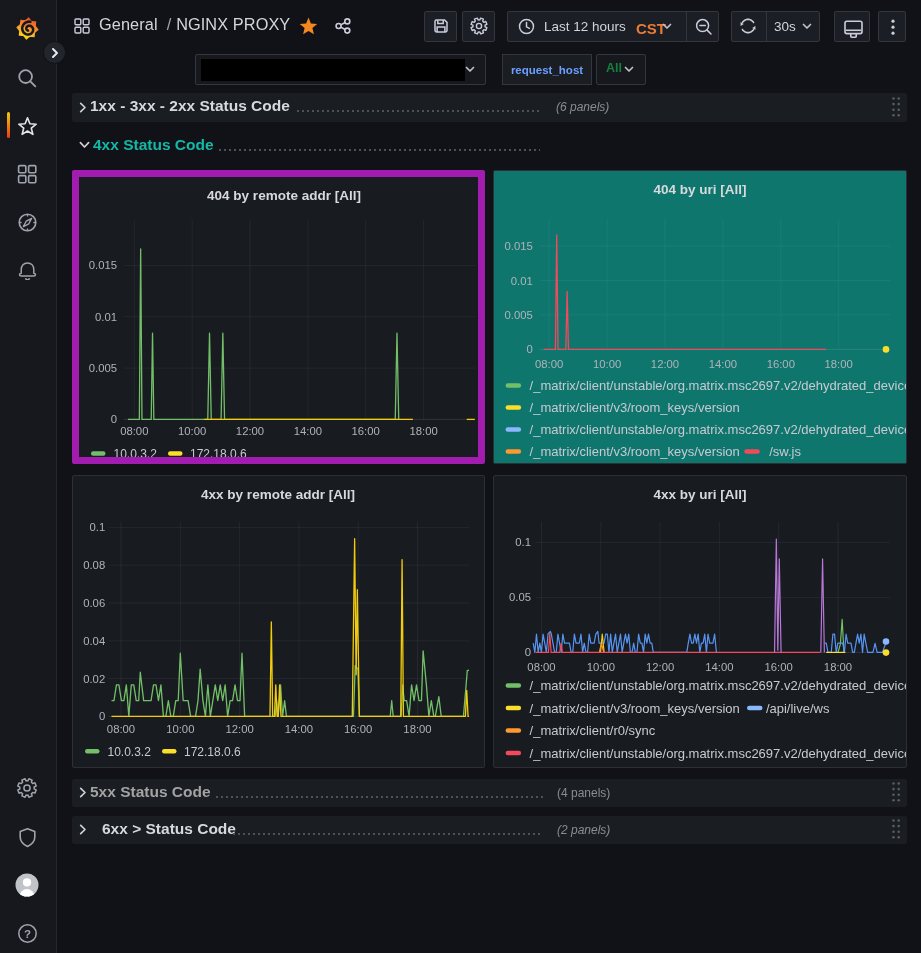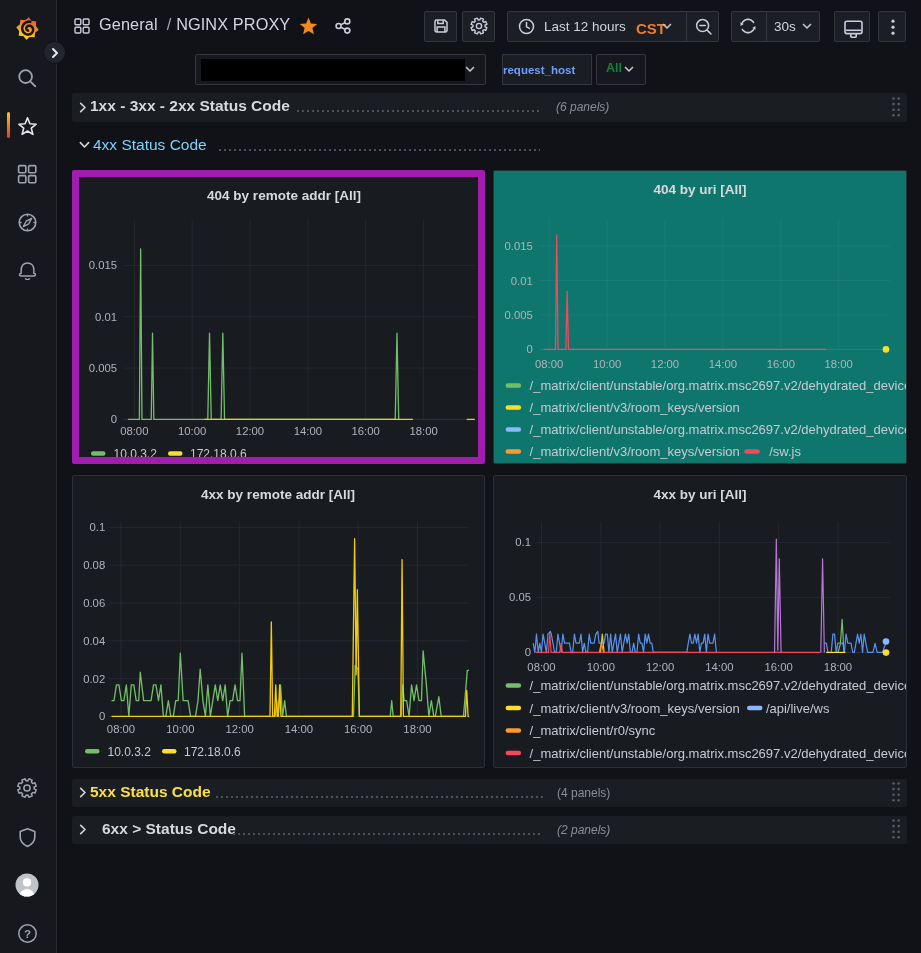--- a/index.html
+++ b/index.html
@@ -138,21 +138,21 @@
           <circle cx="3" cy="3.2" r="1.6" fill="#ccccdc"></circle>
           <circle cx="3" cy="9.2" r="1.6" fill="#ccccdc"></circle>
           <circle cx="3" cy="15.2" r="1.6" fill="#ccccdc"></circle>
         </svg>
       </div>
 <div style="position:absolute;left:195px;top:54px;width:291px;height:31px;background:#16181d;border:1px solid #33363d;border-radius:2px;box-sizing:border-box"></div>
 <div style="position:absolute;left:201px;top:59px;width:264px;height:22px;background:#000"></div>
 <svg width="10" height="7" viewBox="0 0 10 7" fill="none" style="position:absolute;left:465px;top:66px">
         <path d="M1.5,1.5 L5,5 L8.5,1.5" stroke="#bfc1c9" stroke-width="1.7" stroke-linecap="round" stroke-linejoin="round"></path>
       </svg>
-<div style="position:absolute;left:502px;top:54px;width:90px;height:31px;background:#1a1d22;border:1px solid #33363d;border-radius:0;box-sizing:border-box;display:flex;align-items:center;justify-content:flex-start">
+<div style="position:absolute;left:502px;top:54px;width:90px;height:31px;background:#1a1d22;border:1px solid #33363d;border-radius:0;box-sizing:border-box;display:flex;align-items:center;justify-content:center">
         <span style="font-size:11.5px;font-weight:bold;color:#6e9fff">request_host</span>
       </div>
 <div style="position:absolute;left:596px;top:54px;width:50px;height:31px;background:#16181d;border:1px solid #33363d;border-radius:2px;box-sizing:border-box"></div>
 <span style="position:absolute;left:606px;top:61px;font-size:12.5px;font-weight:bold;color:#15803d">All</span>
 <svg width="10" height="7" viewBox="0 0 10 7" fill="none" style="position:absolute;left:624px;top:66px">
         <path d="M1.5,1.5 L5,5 L8.5,1.5" stroke="#bfc1c9" stroke-width="1.7" stroke-linecap="round" stroke-linejoin="round"></path>
       </svg>
   <div style="position:absolute;left:72px;top:93px;width:835px;height:29px;background:#1a1d22;border-radius:2px"></div>
 <svg style="position:absolute;left:79px;top:102px" width="8" height="11" viewBox="0 0 8 11" fill="none">
         <path d="M1.7,1.4 L6,5.5 L1.7,9.6" stroke="#d0d1d6" stroke-width="1.7" stroke-linecap="round" stroke-linejoin="round"></path>
@@ -166,27 +166,27 @@
         <circle cx="1.5" cy="7.1" r="1.3" fill="#585b62"></circle>
         <circle cx="6.7" cy="7.1" r="1.3" fill="#585b62"></circle>
         <circle cx="1.5" cy="12.7" r="1.3" fill="#585b62"></circle>
         <circle cx="6.7" cy="12.7" r="1.3" fill="#585b62"></circle>
         <circle cx="1.5" cy="18.299999999999997" r="1.3" fill="#585b62"></circle>
         <circle cx="6.7" cy="18.299999999999997" r="1.3" fill="#585b62"></circle>
       </svg>
 <svg style="position:absolute;left:79px;top:141px" width="11" height="8" viewBox="0 0 11 8" fill="none">
         <path d="M1.4,1.7 L5.5,6 L9.6,1.7" stroke="#d0d1d6" stroke-width="1.7" stroke-linecap="round" stroke-linejoin="round"></path>
       </svg>
-<span style="position:absolute;left:93px;top:136px;font-size:15.5px;font-weight:normal;color:#7dd3fc">4xx Status Code</span>
+<span style="position:absolute;left:93px;top:136px;font-size:15.5px;font-weight:bold;color:#14b8a6">4xx Status Code</span>
 <div style="position:absolute;left:219px;top:149px;width:321px;height:2px;background:repeating-linear-gradient(90deg,#4e5158 0 1.8px,transparent 1.8px 5px)"></div>
 <div style="position:absolute;left:72px;top:779px;width:835px;height:28px;background:#1a1d22;border-radius:2px"></div>
 <svg style="position:absolute;left:79px;top:787px" width="8" height="11" viewBox="0 0 8 11" fill="none">
         <path d="M1.7,1.4 L6,5.5 L1.7,9.6" stroke="#d0d1d6" stroke-width="1.7" stroke-linecap="round" stroke-linejoin="round"></path>
       </svg>
-<span style="position:absolute;left:90px;top:783px;font-size:15.5px;font-weight:bold;color:#fde047">5xx Status Code</span>
+<span style="position:absolute;left:90px;top:783px;font-size:15.5px;font-weight:bold;color:#a3a3a3">5xx Status Code</span>
 <div style="position:absolute;left:216px;top:796px;width:327px;height:2px;background:repeating-linear-gradient(90deg,#4e5158 0 1.8px,transparent 1.8px 5px)"></div>
 <span style="position:absolute;left:557px;top:786px;font-size:12px;color:#8a8d96">(4 panels)</span>
 <svg style="position:absolute;left:892px;top:782px" width="10" height="22" viewBox="0 0 10 22">
         <circle cx="1.5" cy="1.5" r="1.3" fill="#585b62"></circle>
         <circle cx="6.7" cy="1.5" r="1.3" fill="#585b62"></circle>
         <circle cx="1.5" cy="7.1" r="1.3" fill="#585b62"></circle>
         <circle cx="6.7" cy="7.1" r="1.3" fill="#585b62"></circle>
         <circle cx="1.5" cy="12.7" r="1.3" fill="#585b62"></circle>
         <circle cx="6.7" cy="12.7" r="1.3" fill="#585b62"></circle>
         <circle cx="1.5" cy="18.299999999999997" r="1.3" fill="#585b62"></circle>

